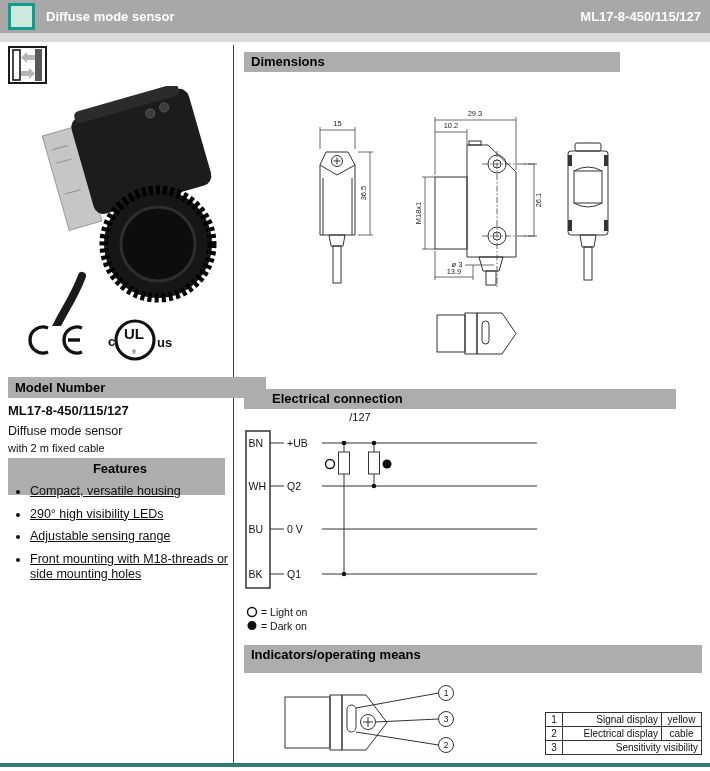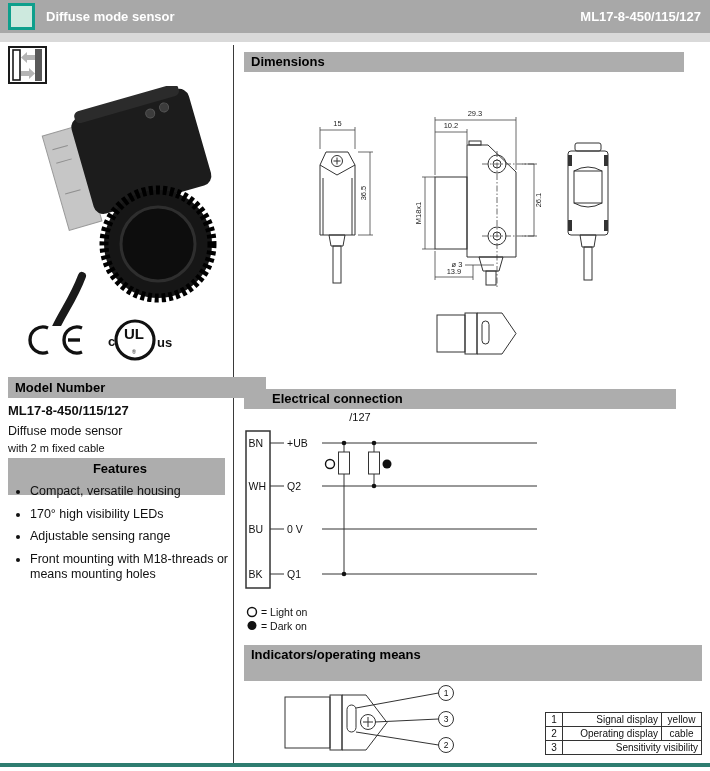--- a/index.html
+++ b/index.html
@@ -13,29 +13,29 @@
   .hdr-square{width:27px;height:27px;margin-left:8px;background:#cde9de;border:3px solid #0e9f8c;box-sizing:border-box;}
   .hdr-title{margin-left:11px;font-size:13px;font-weight:bold;color:#fff;}
   .hdr-model{margin-left:auto;margin-right:9px;font-size:13px;font-weight:bold;color:#fff;}
   .hdr-strip{left:0;top:33px;width:710px;height:9px;background:#d9d9d9;}
   .bottom-rule{left:0;top:763px;width:710px;height:4px;background:#2e7d70;}
   .divider{left:233px;top:45px;width:1px;height:718px;background:#3a3a3a;}
   
   .bar{background:#adadad;font-size:13px;font-weight:bold;color:#000;line-height:20px;padding-left:7px;box-sizing:border-box;}
   .bar-model{left:8px;top:377px;width:258px;height:21px;line-height:21px;}
   .bar-features{left:8px;top:458px;width:217px;height:37px;line-height:21px;text-align:center;}
-  .bar-dims{left:244px;top:52px;width:440px;height:20px;}
+  .bar-dims{left:244px;top:52px;width:376px;height:20px;}
   .bar-elec{left:244px;top:389px;width:432px;height:20px;padding-left:28px;}
-  .bar-ind{left:244px;top:645px;width:458px;height:36px;}
+  .bar-ind{left:244px;top:645px;width:458px;height:28px;}
   
   .model-no{left:8px;top:403px;font-size:13px;font-weight:bold;}
   .model-desc{left:8px;top:424px;font-size:12.5px;}
   .model-cable{left:8px;top:442px;font-size:11px;}
   .features-list{left:8px;top:484px;width:212px;margin:0;padding:0 0 0 22px;list-style:disc;}
-  .features-list li{font-size:12.5px;line-height:15px;margin-bottom:7.5px;}
+  .features-list li{font-size:12.5px;line-height:15px;margin-bottom:7.5px;text-decoration:underline;}
   
   svg{display:block;}
   svg text{font-family:"Liberation Sans",sans-serif;}
   .ln{stroke:#333;stroke-width:1;fill:none;}
   .ln15{stroke:#333;stroke-width:1.5;fill:none;}
   .dim{stroke:#444;stroke-width:0.8;fill:none;}
   .dimtxt{font-size:7.5px;fill:#222;}
   .lbl{font-size:10.5px;fill:#111;}
   
   .ind-table{left:545px;top:712px;border-collapse:collapse;font-size:10px;}
@@ -95,23 +95,23 @@
 </svg>
 
 <div class="abs bar bar-model">Model Number</div>
 <div class="abs model-no">ML17-8-450/115/127</div>
 <div class="abs model-desc">Diffuse mode sensor</div>
 <div class="abs model-cable">with 2 m fixed cable</div>
 
 <div class="abs bar bar-features">Features</div>
 <ul class="abs features-list">
   <li>Compact, versatile housing</li>
-  <li>170° high visibility LEDs</li>
+  <li>290° high visibility LEDs</li>
   <li>Adjustable sensing range</li>
-  <li>Front mounting with M18-threads or means mounting holes</li>
+  <li>Front mounting with M18-threads or side mounting holes</li>
 </ul>
 
 <div class="abs bar bar-dims">Dimensions</div>
 
 <svg class="abs" style="left:244px;top:75px;" width="458" height="305" viewBox="0 0 458 305">
 
   <g>
     <path class="ln" d="M76,160 L76,90 L82,77 L104,77 L111,90 L111,160 Z"></path>
     <path class="ln" d="M76,90 L93,100 L111,90"></path>
     <circle class="ln" cx="93" cy="86" r="5.5"></circle>
@@ -273,21 +273,21 @@
 
 <table class="abs ind-table">
   <tbody>
     <tr>
       <td class="c-no">1</td>
       <td class="c-desc">Signal display</td>
       <td class="c-val">yellow</td>
     </tr>
     <tr>
       <td class="c-no">2</td>
-      <td class="c-desc">Operating display</td>
+      <td class="c-desc">Electrical display</td>
       <td class="c-val">cable</td>
     </tr>
     <tr>
       <td class="c-no">3</td>
       <td class="c-desc" colspan="2">Sensitivity visibility</td>
     </tr>
   </tbody>
 </table>
 
 <div class="abs bottom-rule"></div>

